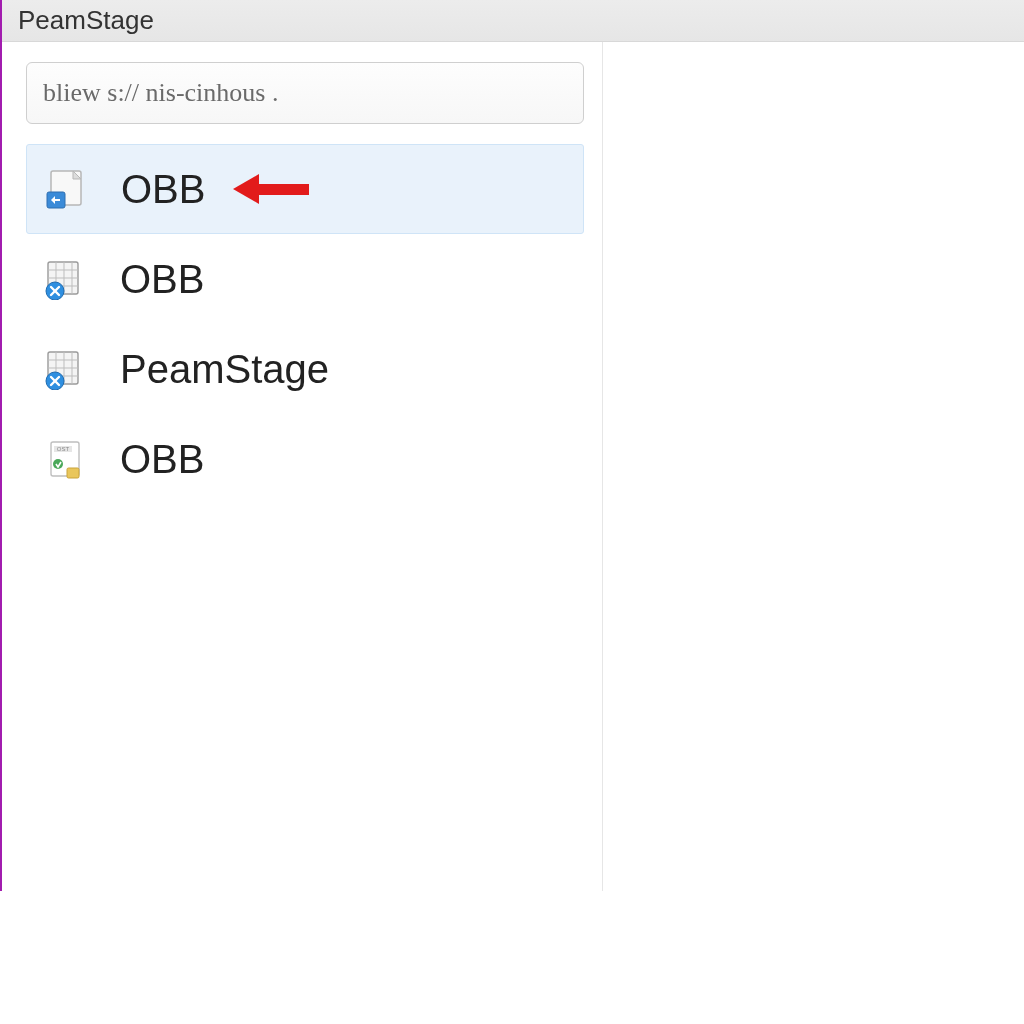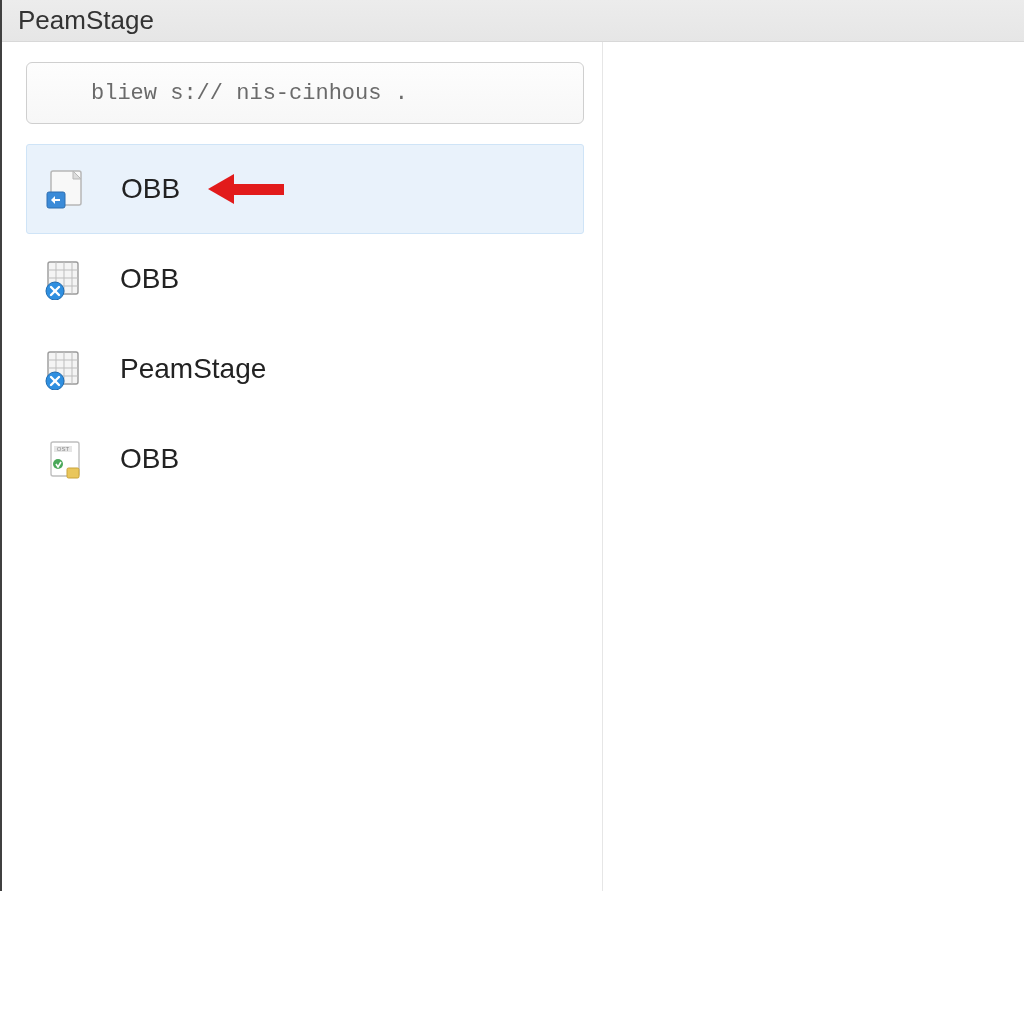--- a/index.html
+++ b/index.html
@@ -12,21 +12,21 @@
       position: relative;
     }
     .window {
       position: absolute;
       left: 0;
       top: 0;
       width: 1024px;
       height: 891px;
       display: flex;
       flex-direction: column;
-      border-left: 2px solid #404040;
+      border-left: 2px solid #a21caf;
     }
     .titlebar {
       height: 42px;
       background: linear-gradient(to bottom, #ececec, #e6e6e6);
       border-bottom: 1px solid #d8d8d8;
       display: flex;
       align-items: center;
       padding-left: 16px;
       color: #333;
       font-size: 26px;
@@ -56,23 +56,22 @@
       align-items: center;
       padding: 0 16px;
       margin-bottom: 20px;
     }
     .search-input {
       flex: 1;
       border: none;
       outline: none;
       background: transparent;
       color: #6a6a6a;
-      font-size: 22px;
-      font-family: Liberation Mono, monospace;
-      margin-left: 48px;
+      font-size: 26px;
+      font-family: Liberation Serif, serif;
     }
     .list {
       display: flex;
       flex-direction: column;
     }
     .list-item {
       height: 90px;
       display: flex;
       align-items: center;
       padding-left: 18px;
@@ -84,21 +83,21 @@
       border: 1px solid #cfe4f7;
       border-radius: 3px;
     }
     .item-icon {
       width: 42px;
       height: 42px;
       flex-shrink: 0;
       position: relative;
     }
     .item-label {
-      font-size: 28px;
+      font-size: 40px;
       color: #222;
     }
     .arrow {
       width: 76px;
       height: 30px;
       position: relative;
       margin-left: -6px;
     }
     .arrow svg { display: block; }
 

